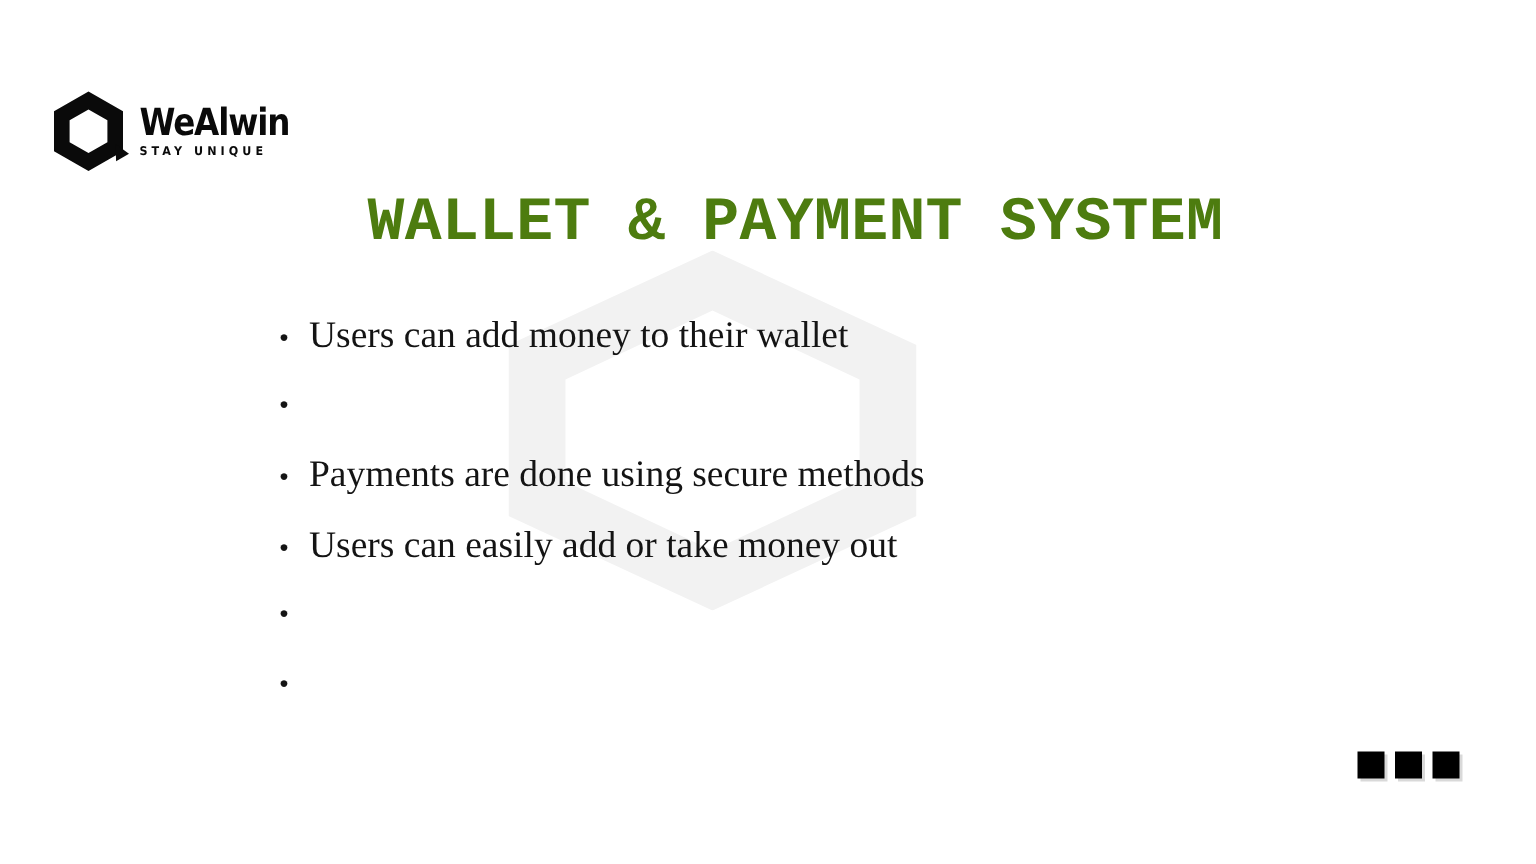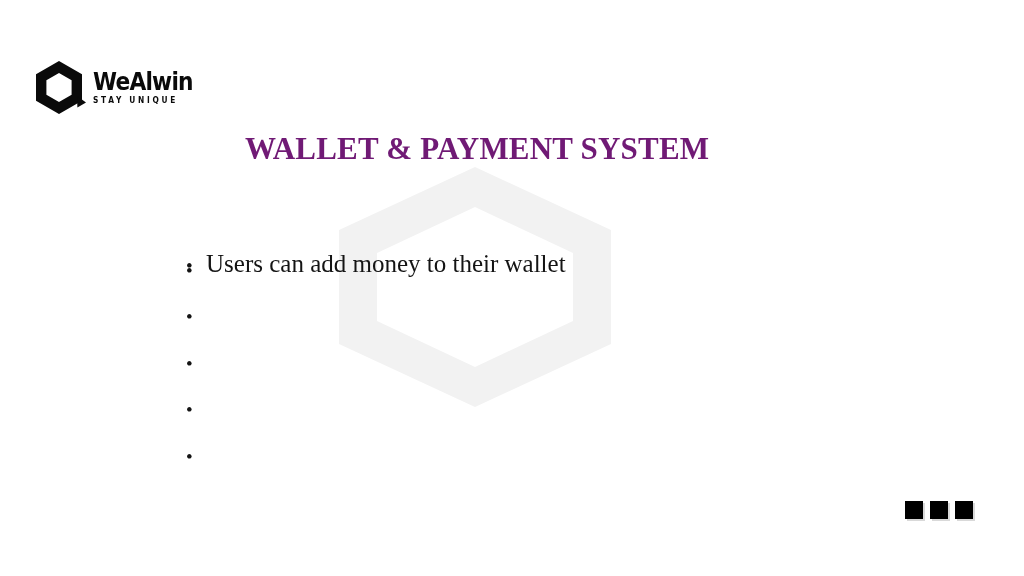--- a/index.html
+++ b/index.html
@@ -77,26 +77,26 @@
     transform-origin: left center;
     white-space: nowrap;
     margin-top: 1px;
   }
 
   
   .slide-title {
     position: absolute;
     left: 245px;
     top: 130px;
-    font-family: Liberation Serif, serif;
+    font-family: Liberation Mono, monospace;
     font-weight: bold;
-    font-size: 31px;
+    font-size: 41px;
     line-height: 38px;
     letter-spacing: 0.2px;
-    color: #701a75;
+    color: #4d7c0f;
     white-space: nowrap;
     z-index: 2;
   }
 
   
   .bullet-list {
     position: absolute;
     left: 186px;
     top: 209px;
     margin: 0;
@@ -116,21 +116,20 @@
   }
   .bullet-dot {
     flex: 0 0 auto;
     width: 20px;
     font-size: 19px;
     line-height: 30px;
     color: #141414;
   }
   .bullet-text {
     flex: 0 1 auto;
-    margin-top: 40px;
   }
 
   
   .deco-squares {
     position: absolute;
     left: 905px;
     top: 501px;
     display: flex;
     gap: 7px;
     z-index: 2;
@@ -173,23 +172,25 @@
   <ul class="bullet-list">
     <li class="bullet-item">
       <span class="bullet-dot">•</span>
       <span class="bullet-text">Users can add money to their wallet</span>
     </li>
     <li class="bullet-item">
       <span class="bullet-dot">•</span>
     </li>
     <li class="bullet-item">
       <span class="bullet-dot">•</span>
-    </li>
-    <li class="bullet-item">
-      <span class="bullet-dot">•</span>
+      <span class="bullet-text">Payments are done using secure methods</span>
+    </li>
+    <li class="bullet-item">
+      <span class="bullet-dot">•</span>
+      <span class="bullet-text">Users can easily add or take money out</span>
     </li>
     <li class="bullet-item">
       <span class="bullet-dot">•</span>
     </li>
     <li class="bullet-item">
       <span class="bullet-dot">•</span>
     </li>
   </ul>
 
   <div class="deco-squares">

